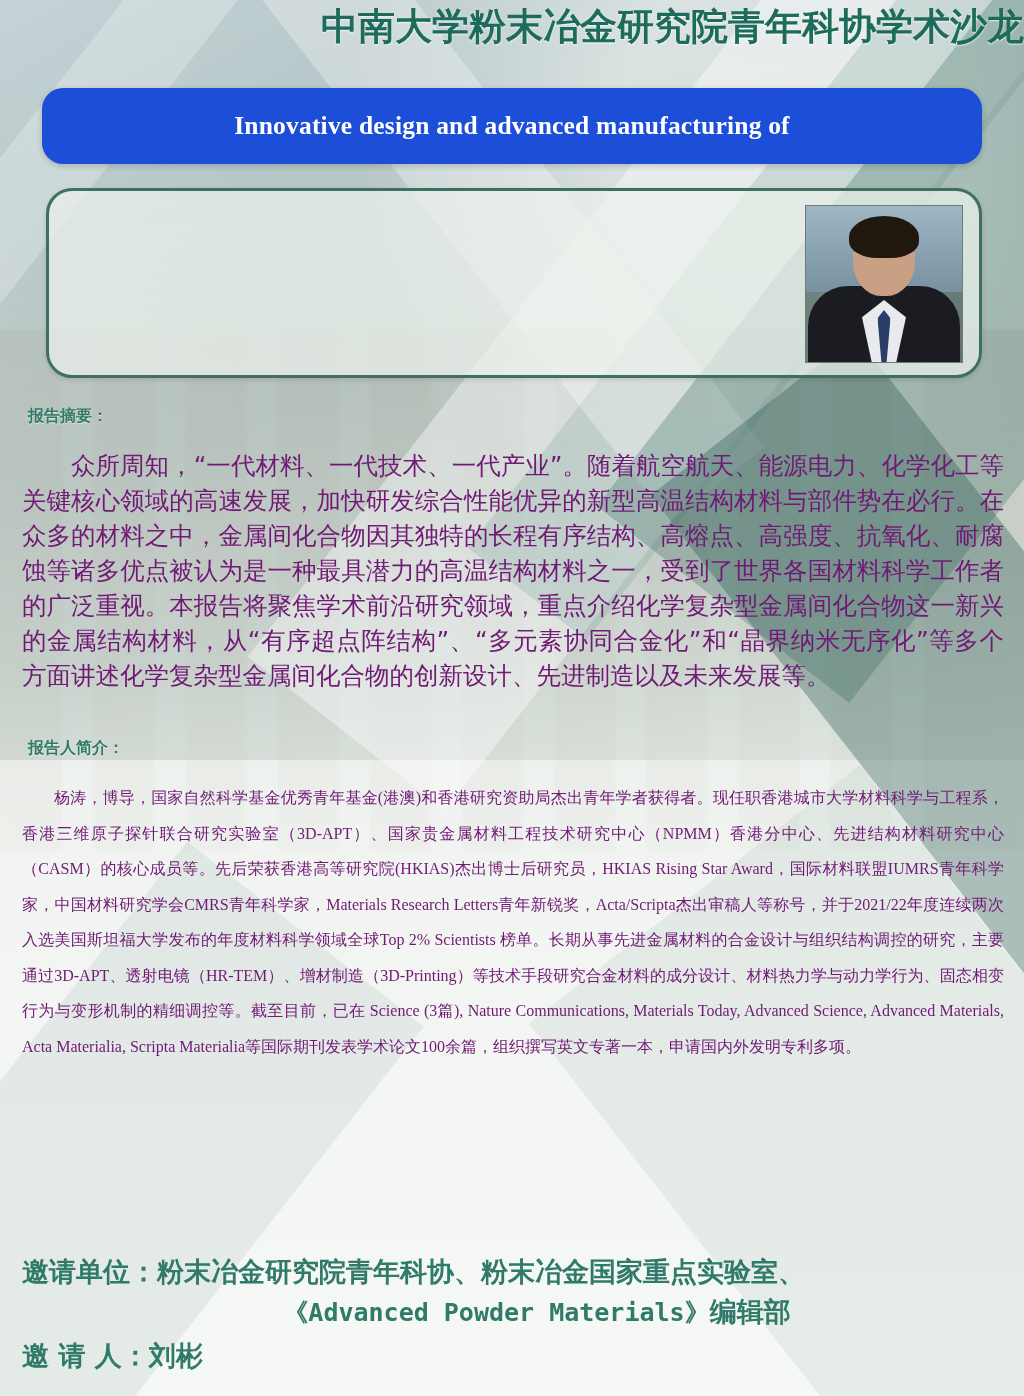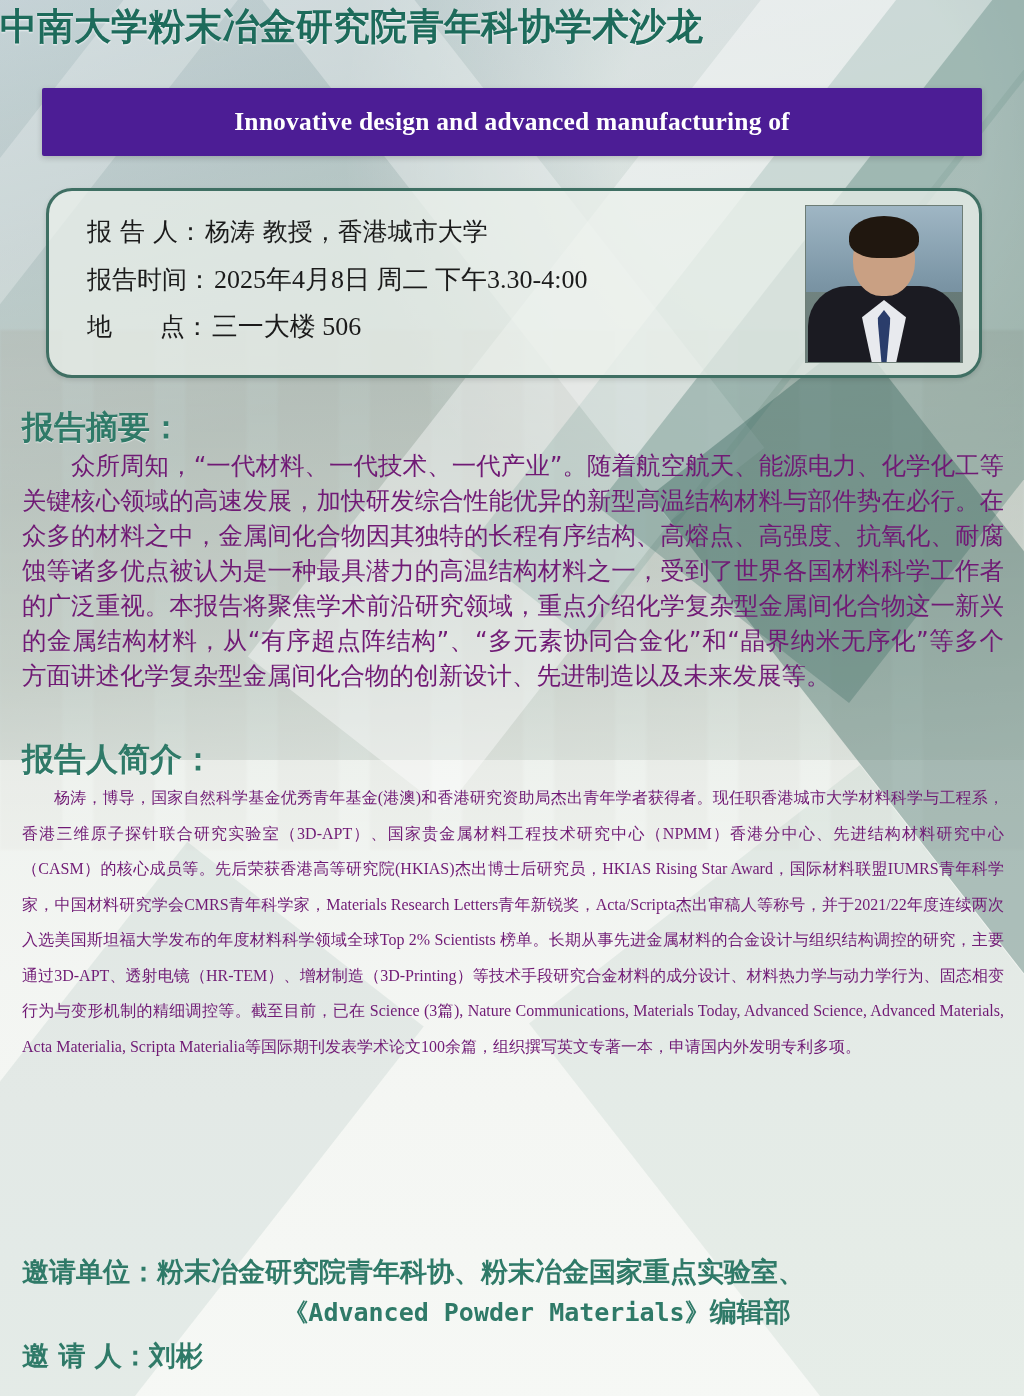--- a/index.html
+++ b/index.html
@@ -45,29 +45,29 @@
   .s4{left:840px;top:-200px;width:320px;height:900px;background:rgba(60,110,100,.30);transform:rotate(38deg);}
   .s5{left:900px;top:320px;width:260px;height:900px;background:rgba(40,90,80,.35);transform:rotate(-38deg);}
   .s6{left:120px;top:-380px;width:90px;height:800px;background:rgba(255,255,255,.25);transform:rotate(38deg);}
   .s7{left:-60px;top:860px;width:300px;height:700px;background:rgba(150,180,170,.18);transform:rotate(38deg);}
   .s8{left:700px;top:820px;width:420px;height:700px;background:rgba(150,180,170,.16);transform:rotate(-38deg);}
 
   
   .page{position:relative;z-index:2;width:1024px;height:1396px;}
 
   .top-title{
-    position:absolute;left:0;top:4px;width:1024px;text-align:left;
+    position:absolute;left:0;top:4px;width:1024px;text-align:right;
     color:#1d6b5b;font-size:37px;line-height:46px;font-weight:bold;
     font-family:"DejaVu Sans","Liberation Sans",sans-serif;
     text-shadow:0 1px 2px rgba(255,255,255,.75);
   }
 
   .title-card{
-    position:absolute;left:42px;top:88px;width:940px;height:68px;
-    background:#4c1d95;border-radius:2px;
+    position:absolute;left:42px;top:88px;width:940px;height:76px;
+    background:#1d4ed8;border-radius:21px;
     box-shadow:0 2px 6px rgba(0,0,0,.18);
     display:flex;align-items:center;justify-content:center;
   }
   .title-card .inner{
     color:#ffffff;text-align:center;font-weight:bold;
     font-family:"Liberation Serif","DejaVu Serif",serif;
     font-size:25.5px;line-height:36px;letter-spacing:.2px;padding:0 26px;
   }
 
   .info-card{
@@ -96,22 +96,22 @@
   .portrait .hair{position:absolute;left:50%;top:10px;transform:translateX(-50%);
     width:70px;height:42px;border-radius:50% 50% 40% 40%;background:#20170f;}
   .portrait .body{position:absolute;left:50%;bottom:0;transform:translateX(-50%);
     width:152px;height:76px;background:#1b1b22;border-radius:40px 40px 0 0;}
   .portrait .shirt{position:absolute;left:50%;bottom:0;transform:translateX(-50%);
     width:44px;height:62px;background:#e8eaee;clip-path:polygon(50% 0,100% 28%,78% 100%,22% 100%,0 28%);}
   .portrait .tie{position:absolute;left:50%;bottom:0;transform:translateX(-50%);
     width:13px;height:52px;background:#2a3d6b;clip-path:polygon(50% 0,100% 16%,70% 100%,30% 100%,0 16%);}
 
   .h-section{
-    position:absolute;left:22px;color:#2f7a68;font-weight:bold;
-    font-size:32px;font-family:"DejaVu Sans","Liberation Sans",sans-serif;
+    position:absolute;left:28px;color:#2f7a68;font-weight:bold;
+    font-size:16px;font-family:"DejaVu Sans","Liberation Sans",sans-serif;
     text-shadow:0 1px 1px rgba(255,255,255,.6);
   }
   .body-text{
     position:absolute;left:22px;width:982px;color:#701a75;
     font-size:24.5px;line-height:35px;text-align:justify;
     font-family:"DejaVu Sans","Liberation Sans",sans-serif;
     text-indent:2em;
   }
   .body-text.serifmix{
     font-family:"Liberation Serif","DejaVu Serif",serif;
@@ -156,38 +156,20 @@
     <div>中南大学粉末冶金研究院青年科协学术沙龙</div>
   </div>
 
   <div class="title-card">
     <div class="inner">
       <div>Innovative design and advanced manufacturing of</div>
     </div>
   </div>
 
   <div class="info-card">
-    <div class="info-lines">
-
-      <div class="info-line">
-        <span class="info-label">报 告 人：</span>
-        <span class="info-value cjk">杨涛 教授，香港城市大学</span>
-      </div>
-
-      <div class="info-line">
-        <span class="info-label">报告时间：</span>
-        <span class="info-value">2025年4月8日 周二 下午3.30-4:00</span>
-      </div>
-
-      <div class="info-line">
-        <span class="info-label">地      点：</span>
-        <span class="info-value">三一大楼 506</span>
-      </div>
-
-    </div>
 
     <div class="portrait">
       <div class="sky"></div>
       <div class="bldgs"></div>
       <div class="body"></div>
       <div class="shirt"></div>
       <div class="tie"></div>
       <div class="head"></div>
       <div class="hair"></div>
     </div>

